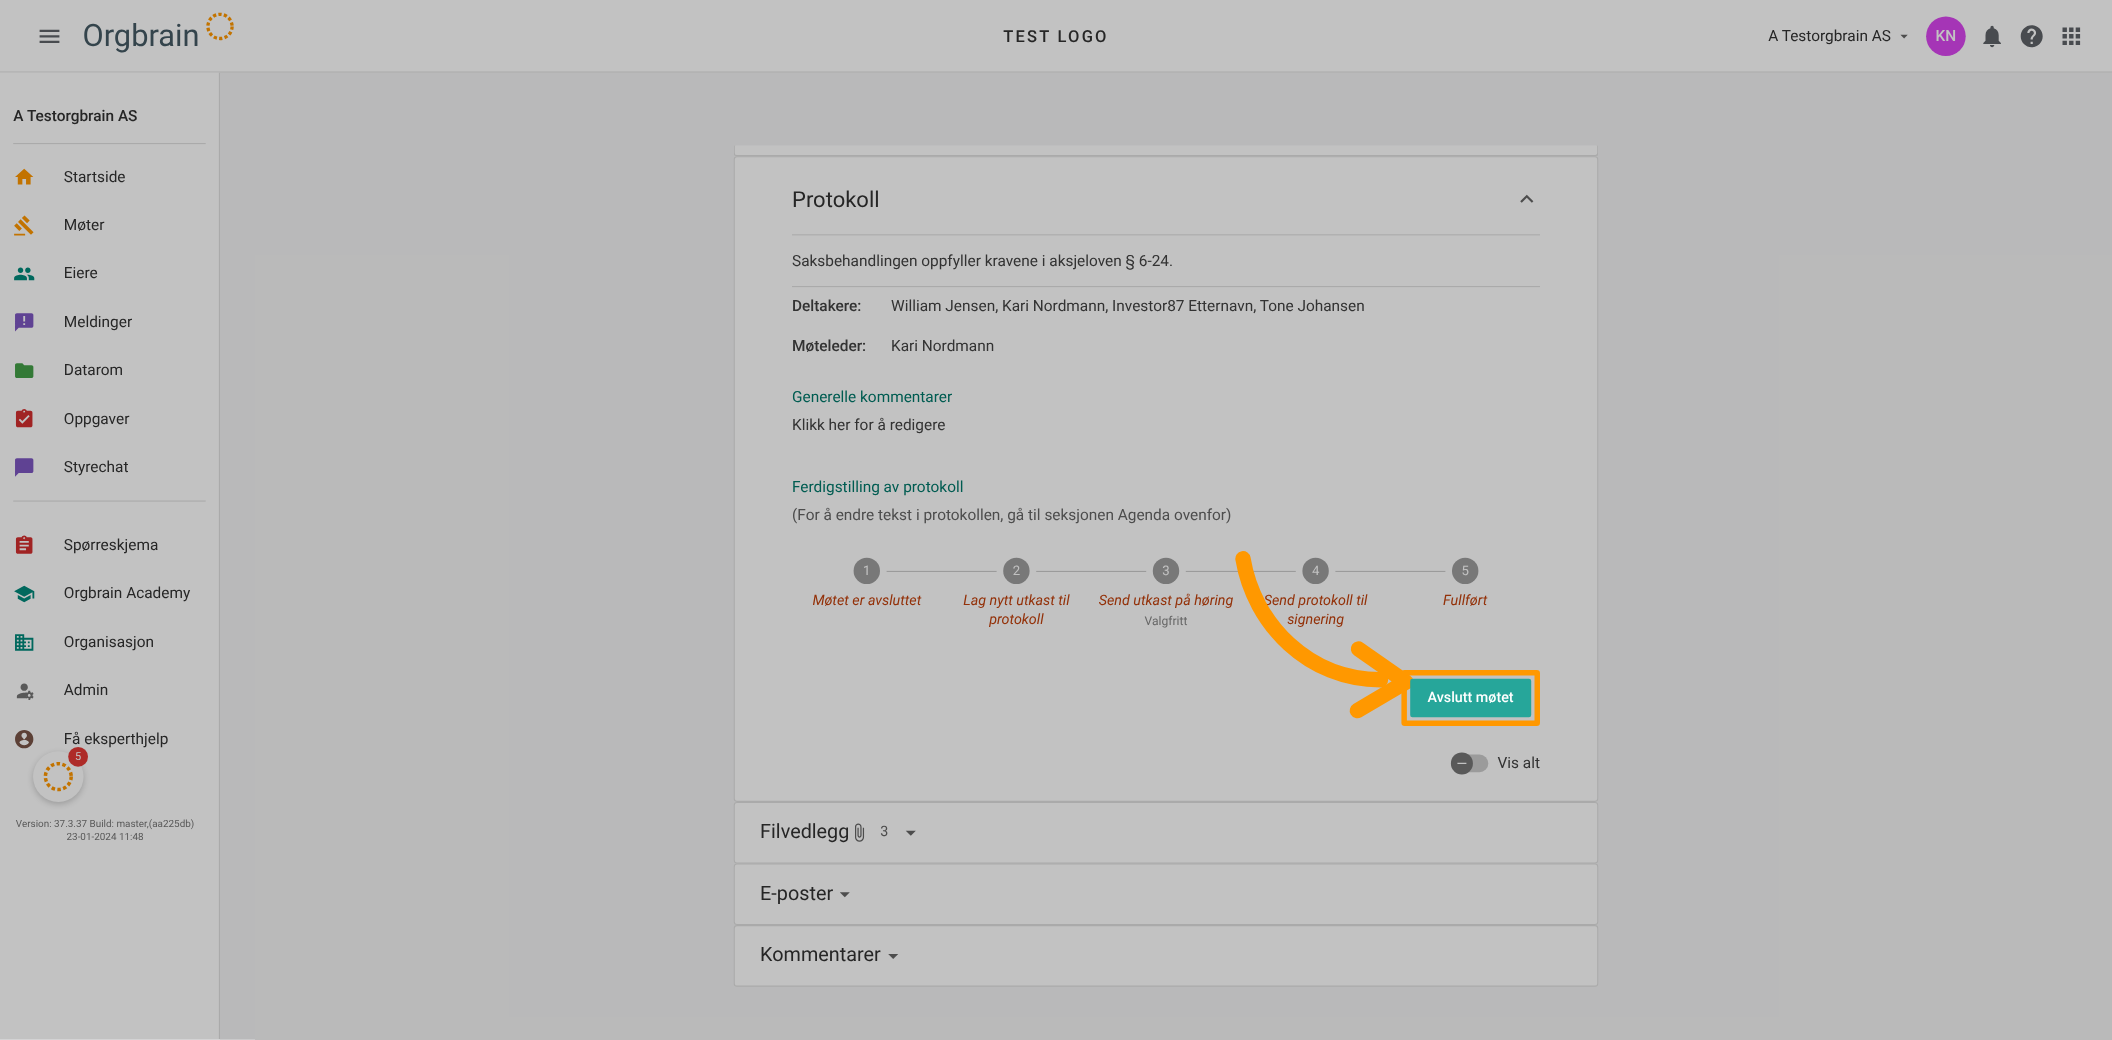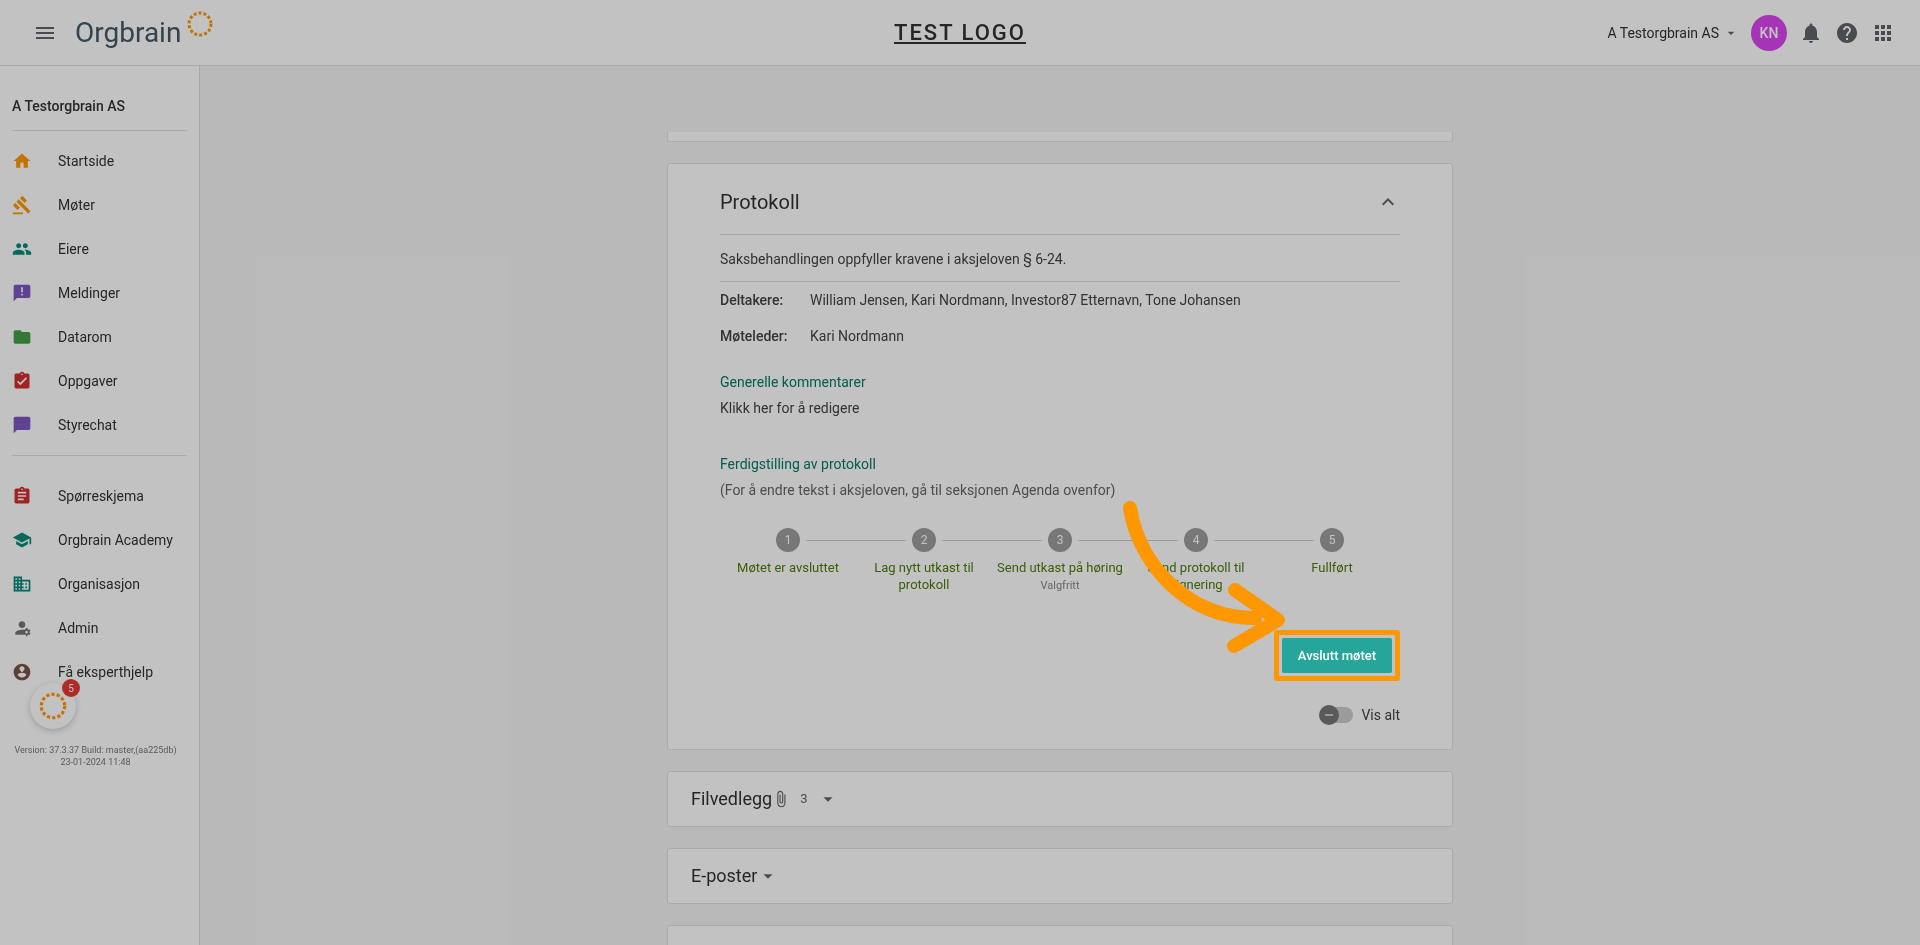--- a/index.html
+++ b/index.html
@@ -4,21 +4,21 @@
 <style>
 * { margin: 0; padding: 0; box-sizing: border-box; font-family: Roboto, Arial, sans-serif; }
 body { background: #f4f4f5; height: 945px; width: 1920px; overflow: hidden; position: relative; }
 
 
 .header { height: 66px; background: #fff; display: flex; align-items: center; padding: 0 25px; border-bottom: 1px solid #e0e0e0; position: relative; z-index: 2; }
 .menu-btn { width: 40px; height: 40px; display: flex; align-items: center; justify-content: center; cursor: pointer; }
 .menu-btn svg { width: 24px; height: 24px; fill: #5f6368; }
 .logo { margin-left: 10px; font-size: 28px; color: #455a64; font-weight: 400; display: flex; align-items: center; }
 .logo-icon { width: 30px; height: 30px; margin-left: 4px; margin-bottom: 18px; }
-.header-center { position: absolute; left: 50%; transform: translateX(-50%); font-size: 22px; font-weight: 500; letter-spacing: 2px; color: #333; text-decoration: underline; }
+.header-center { position: absolute; left: 50%; transform: translateX(-50%); font-size: 15px; font-weight: 500; letter-spacing: 2px; color: #333; }
 .header-right { margin-left: auto; display: flex; align-items: center; gap: 12px; }
 .org-dropdown { font-size: 14px; color: #333; display: flex; align-items: center; gap: 4px; cursor: pointer; }
 .avatar { width: 36px; height: 36px; border-radius: 50%; background: #d946ef; color: #fff; display: flex; align-items: center; justify-content: center; font-size: 14px; font-weight: 500; }
 .header-icon { width: 24px; height: 24px; fill: #5f6368; cursor: pointer; }
 
 
 .sidebar { width: 200px; height: calc(945px - 66px); background: #fff; border-right: 1px solid #e0e0e0; position: absolute; top: 66px; left: 0; padding-top: 16px; z-index: 2; }
 .sidebar-org { padding: 16px 12px; font-size: 14px; font-weight: 500; color: #333; }
 .sidebar-divider { height: 1px; background: #e0e0e0; margin: 0 12px 8px; }
 .sidebar-item { display: flex; align-items: center; padding: 12px 12px; cursor: pointer; color: #333; font-size: 14px; gap: 26px; }
@@ -27,42 +27,42 @@
 
 
 .fab { position: absolute; bottom: 216px; left: 30px; width: 46px; height: 46px; border-radius: 50%; background: #fff; box-shadow: 0 2px 6px rgba(0,0,0,0.2); display: flex; align-items: center; justify-content: center; }
 .fab-badge { position: absolute; top: -4px; right: -4px; background: #e53935; color: #fff; width: 18px; height: 18px; border-radius: 50%; font-size: 10px; display: flex; align-items: center; justify-content: center; }
 .version-info { position: absolute; bottom: 176px; left: 0; width: 191px; text-align: center; font-size: 9px; color: #777; line-height: 1.4; }
 
 
 .main { margin-left: 200px; padding: 0 20px; height: calc(945px - 66px); overflow-y: hidden; position: relative; top: 66px; }
 .content-col { max-width: 786px; margin: 0 auto; }
 
-.card { background: #fff; border: 1px solid #e0e0e0; border-radius: 3px; margin-bottom: 21px; }
+.card { background: #fff; border: 1px solid #e0e0e0; border-radius: 3px; margin-bottom: 0; }
 .card-stub { height: 10px; border-top: none; border-radius: 0 0 3px 3px; }
 
 .protokoll-card { padding: 26px 52px 26px; }
 .card-header { display: flex; align-items: center; justify-content: space-between; padding-bottom: 20px; border-bottom: 1px solid #e0e0e0; }
 .card-title { font-size: 20px; color: #333; font-weight: 400; }
 .expand-icon { width: 24px; height: 24px; fill: #666; cursor: pointer; }
 
 .info-text { font-size: 14px; color: #444; margin-top: 16px; padding-bottom: 14px; border-bottom: 1px solid #e0e0e0; }
 .info-row { display: flex; font-size: 14px; color: #444; padding: 10px 0; }
 .info-label { font-weight: 500; width: 90px; flex-shrink: 0; }
 
 .section-heading { color: #00796b; font-size: 14px; font-weight: 400; margin-top: 20px; }
 .section-text { font-size: 14px; color: #444; margin-top: 10px; }
 .section-subtext { font-size: 14px; color: #666; margin-top: 10px; }
 
 .stepper { display: flex; justify-content: space-between; align-items: flex-start; margin-top: 30px; position: relative; }
 .step { flex: 1; text-align: center; position: relative; }
 .step-circle { width: 24px; height: 24px; border-radius: 50%; background: #9e9e9e; color: #fff; display: inline-flex; align-items: center; justify-content: center; font-size: 12px; position: relative; z-index: 1; }
 .step-line { position: absolute; top: 12px; left: calc(50% + 18px); right: calc(-50% + 18px); height: 1px; background: #ccc; }
 .step:last-child .step-line { display: none; }
-.step-label { font-size: 13px; color: #4d7c0f; margin-top: 8px; line-height: 1.3; }
+.step-label { font-size: 13px; color: #c2410c; margin-top: 8px; line-height: 1.3; font-style: italic; }
 .step-sublabel { font-size: 11px; color: #888; margin-top: 2px; }
 
 .action-row { display: flex; justify-content: flex-end; margin-top: 36px; }
 .primary-btn { background: #26a69a; color: #fff; border: none; padding: 10px 16px; font-size: 13px; font-weight: 500; border-radius: 2px; cursor: pointer; position: relative; z-index: 10; }
 .highlight-box { border: 5px solid #ff9800; padding: 3px; border-radius: 3px; position: relative; z-index: 10; }
 
 .toggle-row { display: flex; justify-content: flex-end; align-items: center; gap: 8px; margin-top: 26px; font-size: 14px; color: #444; }
 .toggle-switch { width: 32px; height: 16px; background: #ccc; border-radius: 10px; position: relative; cursor: pointer; }
 .toggle-knob { width: 20px; height: 20px; background: #757575; border-radius: 50%; position: absolute; top: -2px; left: -2px; display: flex; align-items: center; justify-content: center; }
 .toggle-knob svg { width: 14px; height: 14px; fill: #fff; }
@@ -226,21 +226,21 @@
       </div>
       <div class="info-row">
         <div class="info-label">Møteleder:</div>
         <div>Kari Nordmann</div>
       </div>
 
       <div class="section-heading">Generelle kommentarer</div>
       <div class="section-text">Klikk her for å redigere</div>
 
       <div class="section-heading" style="margin-top:40px">Ferdigstilling av protokoll</div>
-      <div class="section-subtext">(For å endre tekst i aksjeloven, gå til seksjonen Agenda ovenfor)</div>
+      <div class="section-subtext">(For å endre tekst i protokollen, gå til seksjonen Agenda ovenfor)</div>
 
       <div class="stepper" id="stepper">
           <div class="step"><div class="step-circle">1</div><div class="step-line"></div><div class="step-label">Møtet er avsluttet</div></div>
           <div class="step"><div class="step-circle">2</div><div class="step-line"></div><div class="step-label">Lag nytt utkast til protokoll</div></div>
           <div class="step"><div class="step-circle">3</div><div class="step-line"></div><div class="step-label">Send utkast på høring</div><div class="step-sublabel">Valgfritt</div></div>
           <div class="step"><div class="step-circle">4</div><div class="step-line"></div><div class="step-label">Send protokoll til signering</div></div>
           <div class="step"><div class="step-circle">5</div><div class="step-label">Fullført</div></div>
         </div>
 
       <div class="action-row">

